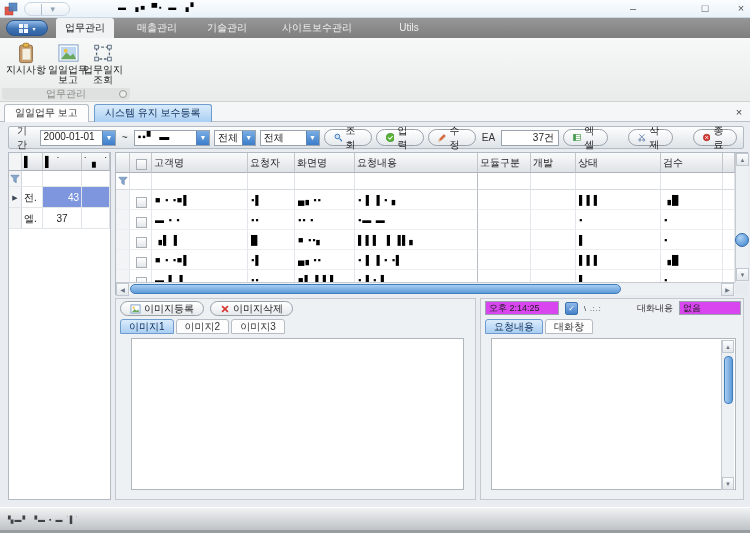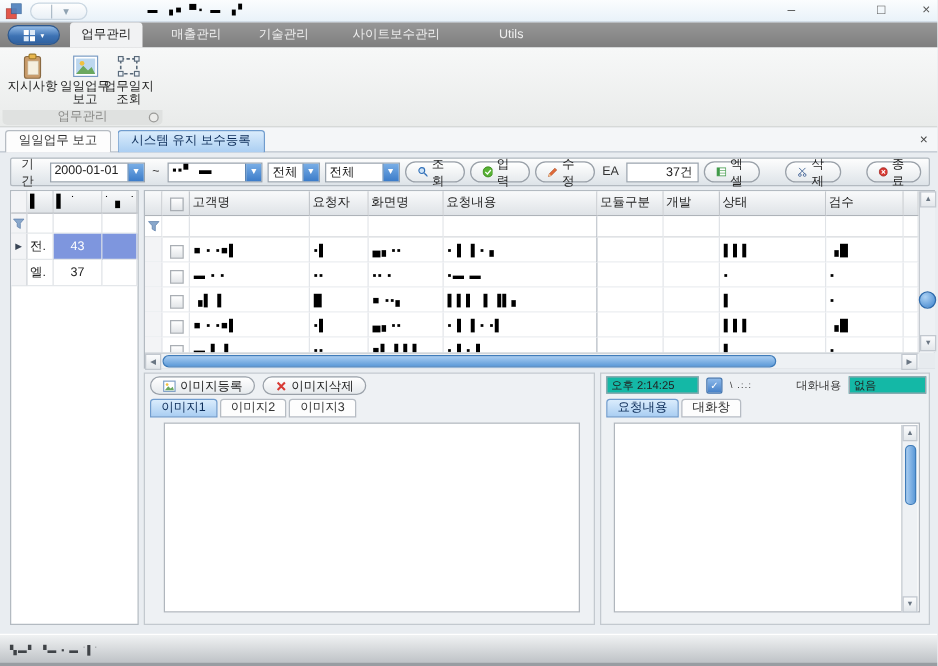--- a/index.html
+++ b/index.html
@@ -86,21 +86,21 @@
 .chat-panel{left:480px;top:298px;width:264px;height:202px}
 .prow{position:absolute;left:4px;top:2px;display:flex;gap:6px;align-items:center}
 .ptabs{position:absolute;left:4px;top:20px;display:flex;gap:2px}
 .ptab{height:15px;line-height:13px;padding:0 8px;border:1px solid #b6bcc3;border-radius:3px 3px 0 0;background:#fdfdfd;font-size:10px;color:#333;cursor:default}
 .ptab.active{background:linear-gradient(#daecfc,#aacef2);border-color:#6f9cce;color:#0c2c58}
 .canvas{position:absolute;background:#fff;border:1px solid #b0b6bd}
 .img-area{left:15px;top:39px;width:333px;height:152px}
 .txt-area{left:10px;top:39px;width:245px;height:152px}
 .mini-vsb{position:absolute;right:1px;top:1px;width:13px;height:150px;background:#eef1f4;border-left:1px solid #c6cbd1}
 .mini-thumb{position:absolute;left:2px;top:16px;width:9px;height:48px;border-radius:4px;background:linear-gradient(90deg,#a8cdf2,#5d9ad8);border:1px solid #3f7cba}
-.small-field{height:14px;border:1px solid #9aa4ae;background:#14b8a6;font-size:9px;display:flex;align-items:center;padding:0 3px}
+.small-field{height:14px;border:1px solid #9aa4ae;background:#d946ef;font-size:9px;display:flex;align-items:center;padding:0 3px}
 .blue-btn{width:13px;height:13px;border:1px solid #3f72ad;border-radius:2px;background:linear-gradient(#8db9ea,#4580c8);color:#fff;font-size:8px;text-align:center;line-height:12px;cursor:default}
 .tiny-marks{font-size:7px;color:#222;letter-spacing:1px}
 
 
 .statusbar{position:absolute;left:0;top:507px;width:750px;height:26px;background:linear-gradient(#f0f2f3,#bfc3c7);border-top:1px solid #fff;border-bottom:3px solid #989da2}
 .status-marks{position:absolute;left:8px;top:8px;font-size:7px;letter-spacing:1px;color:#3f4347}
 </style>
 </head>
 <body>
 
@@ -272,21 +272,21 @@
           <path d="M1 1 H11 L7.5 5 V10 L4.5 8.2 V5 Z" fill="#8aa8cc" stroke="#5c7ea8" stroke-width=".7"></path>
         </svg>
     </span>
     <span class="gc"></span>
     <span class="gc"></span>
     <span class="gc"></span>
   </div>
   <div class="lg-row lg-d">
     <span class="gc ind rowptr">▶</span>
     <span class="gc">전.</span>
-    <span class="gc sel" style="text-align:center">43</span>
+    <span class="gc sel" style="text-align:right">43</span>
     <span class="gc sel"></span>
   </div>
   <div class="lg-row lg-d">
     <span class="gc ind"></span>
     <span class="gc">엘.</span>
     <span class="gc" style="text-align:center">37</span>
     <span class="gc"></span>
   </div>
 </div>
 

